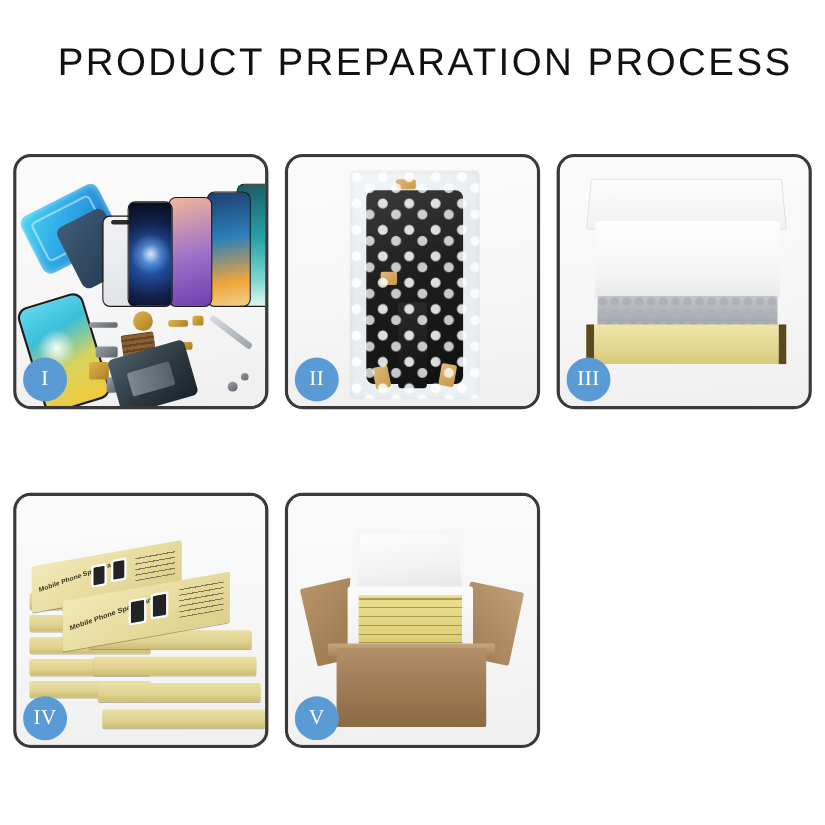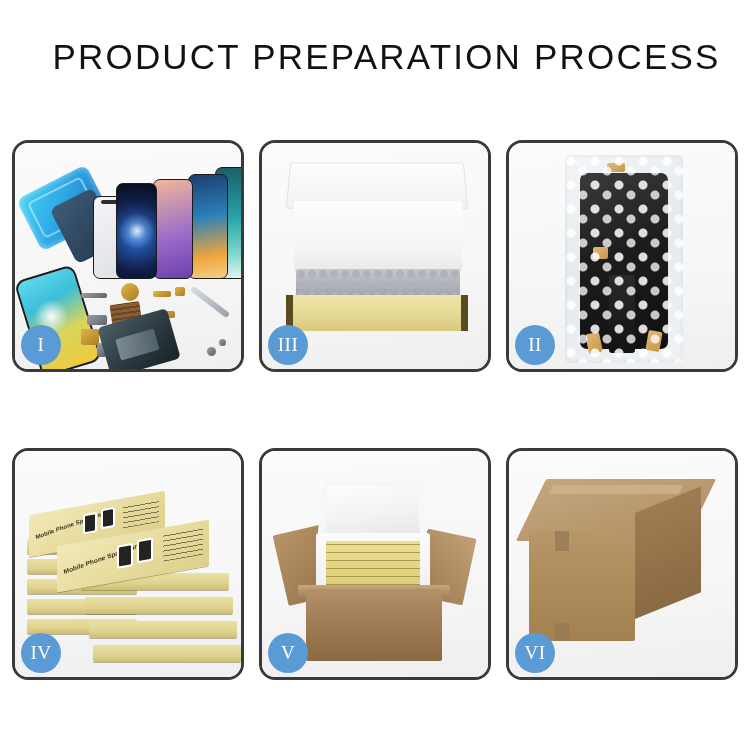--- a/index.html
+++ b/index.html
@@ -456,47 +456,47 @@
 
         <div class="p1-grid-chip"></div>
         <div class="p1-board"></div>
         <div class="p1-tweezer"></div>
       </div>
       <div class="badge">I</div>
     </div>
 
     <div class="panel">
       <div class="panel-inner">
-        <div class="p3-lid"></div>
-        <div class="p3-foam"></div>
-        <div class="p3-bubble-layer"></div>
-        <div class="p3-front"></div>
-        <div class="p3-front-left"></div>
-        <div class="p3-front-right"></div>
-      </div>
-      <div class="badge">III</div>
-    </div>
-
-    <div class="panel">
-      <div class="panel-inner">
         <div class="p2-bag">
           <div class="p2-screen"></div>
           <div class="p2-flex"></div>
           <div class="p2-tape" style="left:42px; top:8px;  width:18px; height:9px;"></div>
           <div class="p2-tape" style="left:28px; top:92px; width:15px; height:12px;"></div>
           <div class="p2-tape" style="left:22px; top:178px; width:14px; height:20px; transform:rotate(-12deg);"></div>
           <div class="p2-tape" style="left:82px; top:176px; width:14px; height:20px; transform:rotate(10deg);"></div>
           <div class="p2-bubbles"></div>
         </div>
       </div>
       <div class="badge">II</div>
     </div>
 
     <div class="panel">
       <div class="panel-inner">
+        <div class="p3-lid"></div>
+        <div class="p3-foam"></div>
+        <div class="p3-bubble-layer"></div>
+        <div class="p3-front"></div>
+        <div class="p3-front-left"></div>
+        <div class="p3-front-right"></div>
+      </div>
+      <div class="badge">III</div>
+    </div>
+
+    <div class="panel">
+      <div class="panel-inner">
         <div class="p4-stack">
 
           <div class="bx" style="left:4px;  top:64px;  width:110px; height:15px;"></div>
           <div class="bx" style="left:4px;  top:84px;  width:110px; height:15px;"></div>
           <div class="bx" style="left:4px;  top:104px; width:110px; height:15px;"></div>
           <div class="bx" style="left:4px;  top:124px; width:110px; height:15px;"></div>
           <div class="bx" style="left:4px;  top:144px; width:110px; height:15px;"></div>
 
           <div class="bx" style="left:58px; top:98px;  width:148px; height:17px;"></div>
           <div class="bx" style="left:62px; top:122px; width:148px; height:17px;"></div>
@@ -536,26 +536,15 @@
         <div class="p5-flapR"></div>
         <div class="p5-foamlid"></div>
         <div class="p5-foambox"></div>
         <div class="p5-content"></div>
         <div class="p5-rim"></div>
         <div class="p5-body"></div>
       </div>
       <div class="badge">V</div>
     </div>
 
-    <div class="panel">
-      <div class="panel-inner">
-        <div class="p6-top"></div>
-        <div class="p6-side"></div>
-        <div class="p6-front"></div>
-        <div class="p6-tape-top"></div>
-        <div class="p6-tape-front"></div>
-        <div class="p6-tape-front2"></div>
-      </div>
-      <div class="badge">VI</div>
-    </div>
 
   </div>
 </div>
 
 </body></html>

